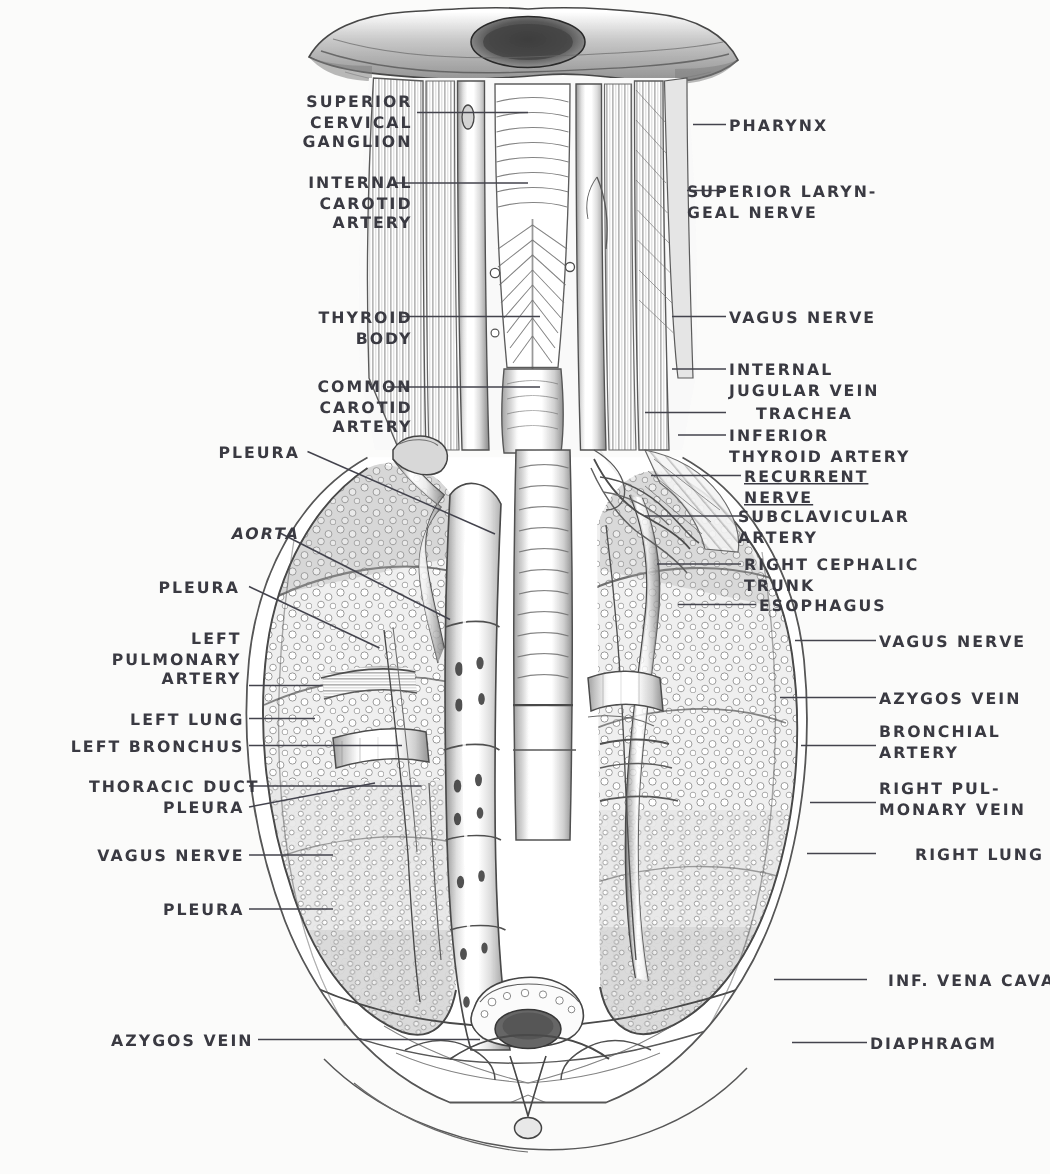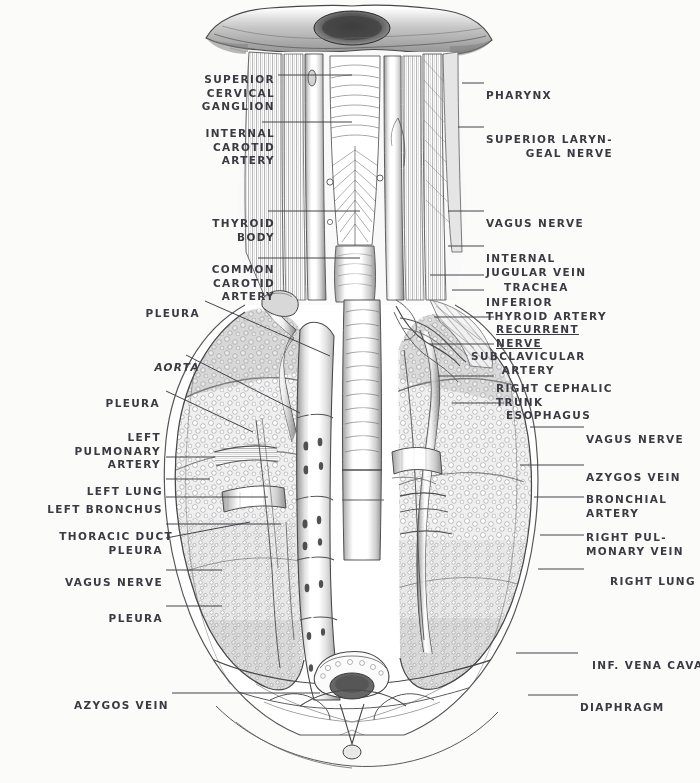--- a/index.html
+++ b/index.html
@@ -19,21 +19,20 @@
   .label{
     position:absolute;
     font-family:"DejaVu Sans", sans-serif;
     font-size:10.5px;
     font-weight:700;
     letter-spacing:1.35px;
     color:#3a3a42;
     line-height:13.5px;
     white-space:pre;
     text-transform:uppercase;
-    margin-top:11px;
   }
   .label.r{ text-align:right; }
   .label.l{ text-align:left; }
 
   
   .art{ position:absolute; }
 
   .ink{ filter:grayscale(1) contrast(1.18) brightness(1.02); }
   svg{ display:block; overflow:visible; }
 </style>
@@ -507,31 +506,31 @@
       <div class="label r" style="top: 474px; left: 68px; width: 95px;">LEFT LUNG</div>
       <div class="label r" style="top: 492px; left: 26px; width: 137px;">LEFT BRONCHUS</div>
       <div class="label r" style="top: 519px; left: 36px; width: 137px;">THORACIC DUCT</div>
       <div class="label r" style="top: 533px; left: 91px; width: 72px;">PLEURA</div>
       <div class="label r" style="top: 565px; left: 42px; width: 121px;">VAGUS NERVE</div>
       <div class="label r" style="top: 601px; left: 91px; width: 72px;">PLEURA</div>
       <div class="label r" style="top: 688px; left: 48px; width: 121px;">AZYGOS VEIN</div>
     </div>
   <div id="labels-right">
       <div class="label l" style="top: 78px; left: 486px;">PHARYNX</div>
-      <div class="label l" style="top: 122px; left: 486px; text-align: right;">SUPERIOR LARYN-
+      <div class="label l" style="top: 122px; left: 458px;">SUPERIOR LARYN-
 GEAL NERVE</div>
       <div class="label l" style="top: 206px; left: 486px;">VAGUS NERVE</div>
       <div class="label l" style="top: 241px; left: 486px;">INTERNAL
 JUGULAR VEIN</div>
       <div class="label l" style="top: 270px; left: 504px;">TRACHEA</div>
       <div class="label l" style="top: 285px; left: 486px;">INFERIOR
 THYROID ARTERY</div>
       <div class="label l" style="top: 312px; left: 496px; text-decoration: underline;">RECURRENT
 NERVE</div>
-      <div class="label l" style="top: 339px; left: 471px; text-align: center;">SUBCLAVICULAR
+      <div class="label l" style="top: 339px; left: 492px;">SUBCLAVICULAR
 ARTERY</div>
       <div class="label l" style="top: 371px; left: 496px;">RIGHT CEPHALIC
 TRUNK</div>
       <div class="label l" style="top: 398px; left: 506px;">ESOPHAGUS</div>
       <div class="label l" style="top: 422px; left: 586px;">VAGUS NERVE</div>
       <div class="label l" style="top: 460px; left: 586px;">AZYGOS VEIN</div>
       <div class="label l" style="top: 482px; left: 586px;">BRONCHIAL
 ARTERY</div>
       <div class="label l" style="top: 520px; left: 586px;">RIGHT PUL-
 MONARY VEIN</div>

